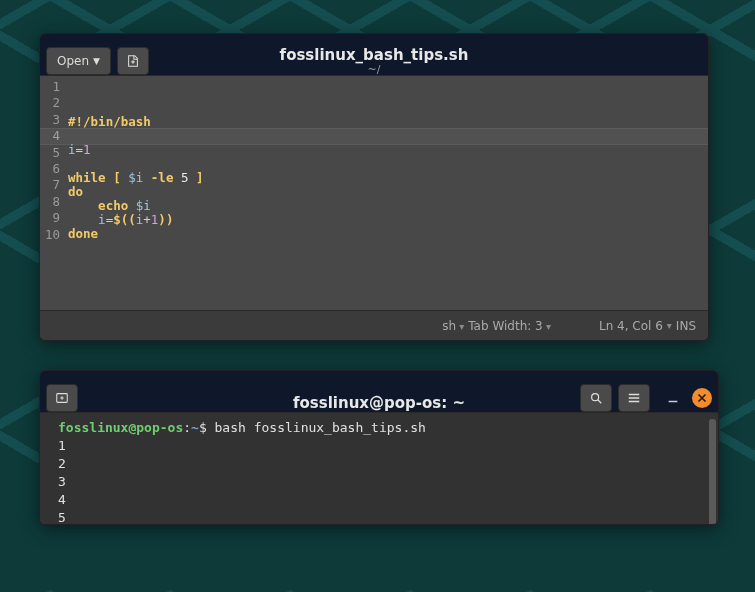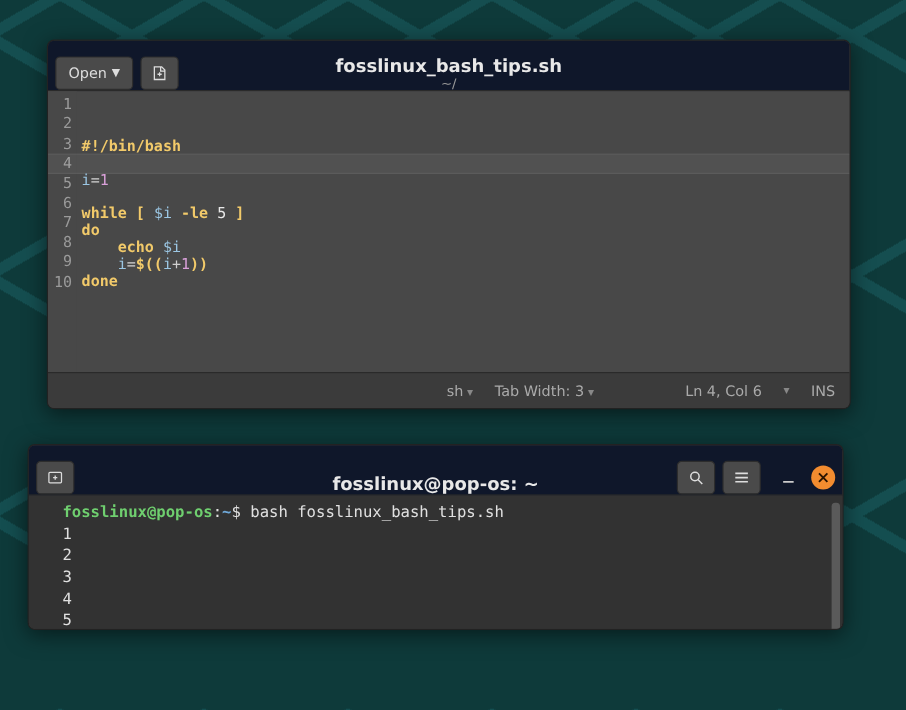--- a/index.html
+++ b/index.html
@@ -26,21 +26,21 @@
 
   .window {
     position: absolute;
     background: #3a3a3a;
     border-radius: 6px;
     box-shadow: 0 4px 18px rgba(0,0,0,0.5);
     overflow: hidden;
     border: 1px solid #222;
   }
   .editor-window { left: 39px; top: 33px; width: 670px; height: 308px; }
-  .term-window   { left: 23px; top: 370px; width: 680px; height: 155px; }
+  .term-window   { left: 39px; top: 370px; width: 680px; height: 155px; }
 
   .headerbar {
     height: 42px;
     background: #0f172a;
     border-bottom: 1px solid #2a2a2a;
     display: flex;
     align-items: flex-end;
     padding: 0 6px;
     position: relative;
   }
@@ -119,30 +119,30 @@
   .tk-cmd  { color: #e8e8e8; }
   .tk-shebang { color: #f2ca6a; font-weight: bold; }
 
   .statusbar {
     height: 30px;
     background: #3b3b3b;
     border-top: 1px solid #2a2a2a;
     display: flex;
     align-items: center;
     justify-content: flex-end;
-    gap: 18px;
+    gap: 4px;
     padding: 0 12px;
     color: #aaa;
     font-size: 12px;
   }
   .statusbar .drop::after { content: " ▾"; color:#888; font-size:10px; }
 
   .term-body {
     background: #323232;
-    padding: 6px 28px;
+    padding: 6px 18px;
     font-family: "DejaVu Sans Mono", monospace;
     font-size: 13px;
     line-height: 18px;
     color: #e0e0e0;
     height: 152px;
     position: relative;
   }
   .term-scrollbar {
     position: absolute;
     right: 2px; top: 6px; bottom: 28px;

